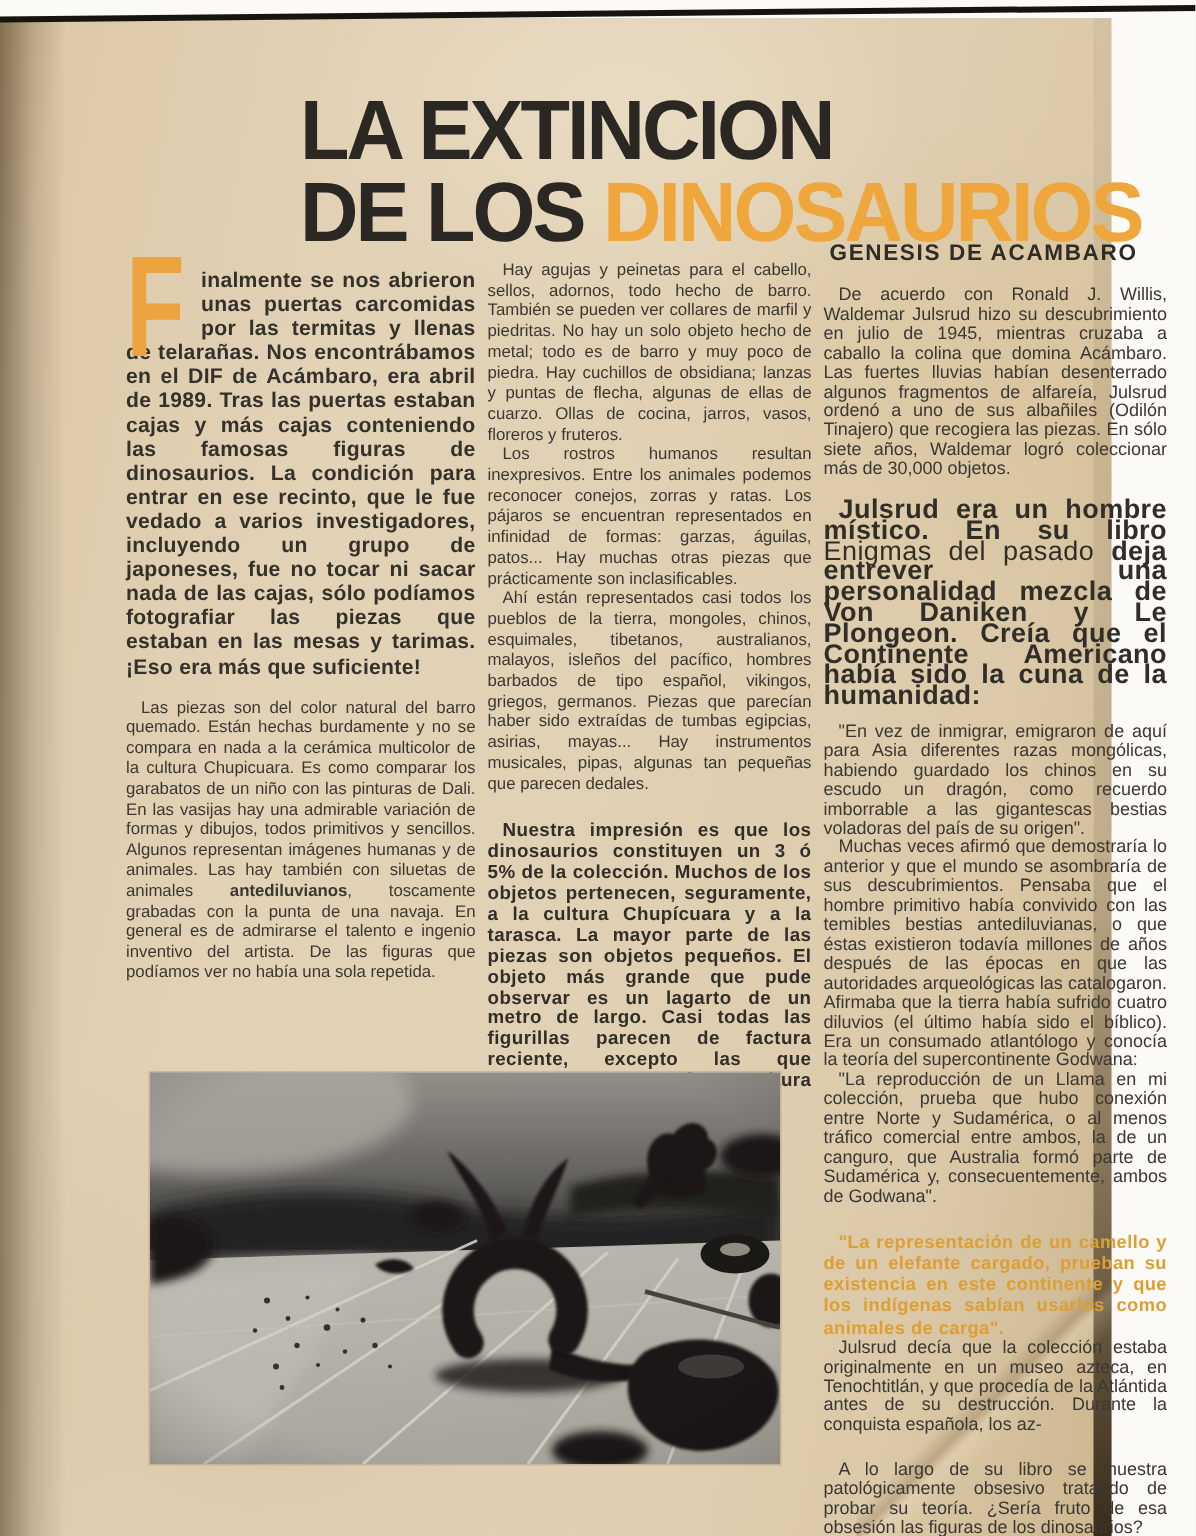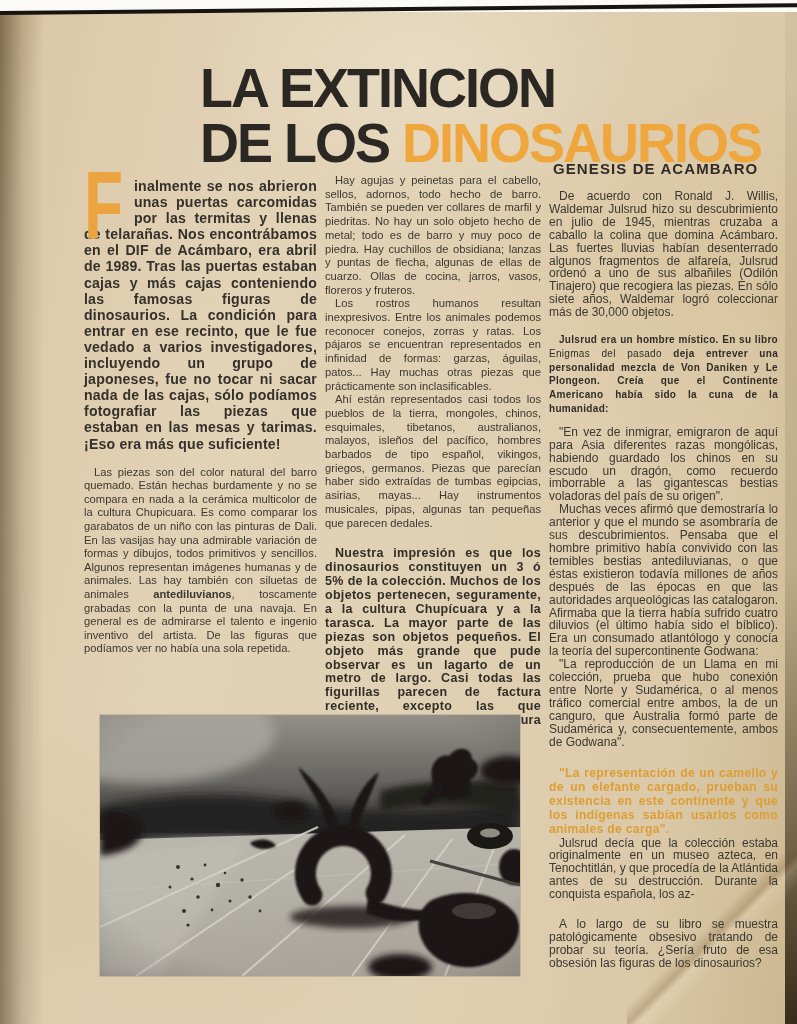--- a/index.html
+++ b/index.html
@@ -6,21 +6,21 @@
   body{
     width:797px;height:1024px;background:#f7f5f0;overflow:hidden;
     font-family:"Liberation Sans","DejaVu Sans",sans-serif;
   }
   .scan{position:relative;width:797px;height:1024px;background:#fbfaf7;overflow:hidden;}
   .topline{
     position:absolute;left:-8px;top:11px;width:820px;height:4px;background:#17140f;
     transform:rotate(-0.55deg);transform-origin:left center;z-index:3;
   }
   .paper{
-    position:absolute;left:0;top:12px;width:797px;height:1012px;z-index:2;
+    position:absolute;left:0;top:12px;width:741px;height:1012px;z-index:2;
     background:
       radial-gradient(420px 260px at 690px 250px, rgba(206,168,98,0.14), transparent 70%),
       radial-gradient(380px 300px at 160px 900px, rgba(150,115,60,0.10), transparent 70%),
       radial-gradient(300px 200px at 420px 60px, rgba(255,250,238,0.25), transparent 70%),
       linear-gradient(100deg,#c9b38d 0%,#dcc9a9 5%,#e2d2b6 28%,#e1d1b4 55%,#dbc9a9 82%,#cdb891 98%);
   }
   .binding-shadow{
     position:absolute;left:0;top:0;bottom:0;width:44px;
     background:linear-gradient(90deg,rgba(58,42,20,0.50),rgba(58,42,20,0.16) 50%,rgba(58,42,20,0) 100%);
   }
@@ -52,21 +52,21 @@
     color:#eca440;font-weight:bold;margin-right:6px;margin-top:4px;
     transform:scaleY(1.5);transform-origin:top left;
   }
   .bodytext{font-size:11.2px;line-height:13.6px;}
   .col2 .bodytext{line-height:13.7px;}
   .col3 .bodytext{font-size:12px;line-height:12.9px;}
   .indent{text-indent:10px;}
   .boldpara{
     font-size:12.5px;line-height:13.9px;font-weight:bold;color:#312e28;letter-spacing:0.3px;
   }
-  .col3 .boldpara{font-size:10px;line-height:13.8px;}
+  .col3 .boldpara{font-size:18px;line-height:13.8px;}
   .boldpara .reg{font-weight:normal;}
   .orangepara{
     font-size:12.2px;line-height:14.2px;font-weight:bold;color:#dd9e33;letter-spacing:0.3px;
   }
   .mt-sm{margin-top:10px !important;}
   .mt-md{margin-top:14px !important;}
   .mt-lg{margin-top:17px !important;}
   .col3 h2{
     margin:0 0 13px 4px;font-size:15px;font-weight:bold;color:#2f2c26;
     letter-spacing:1.1px;text-align:left;

